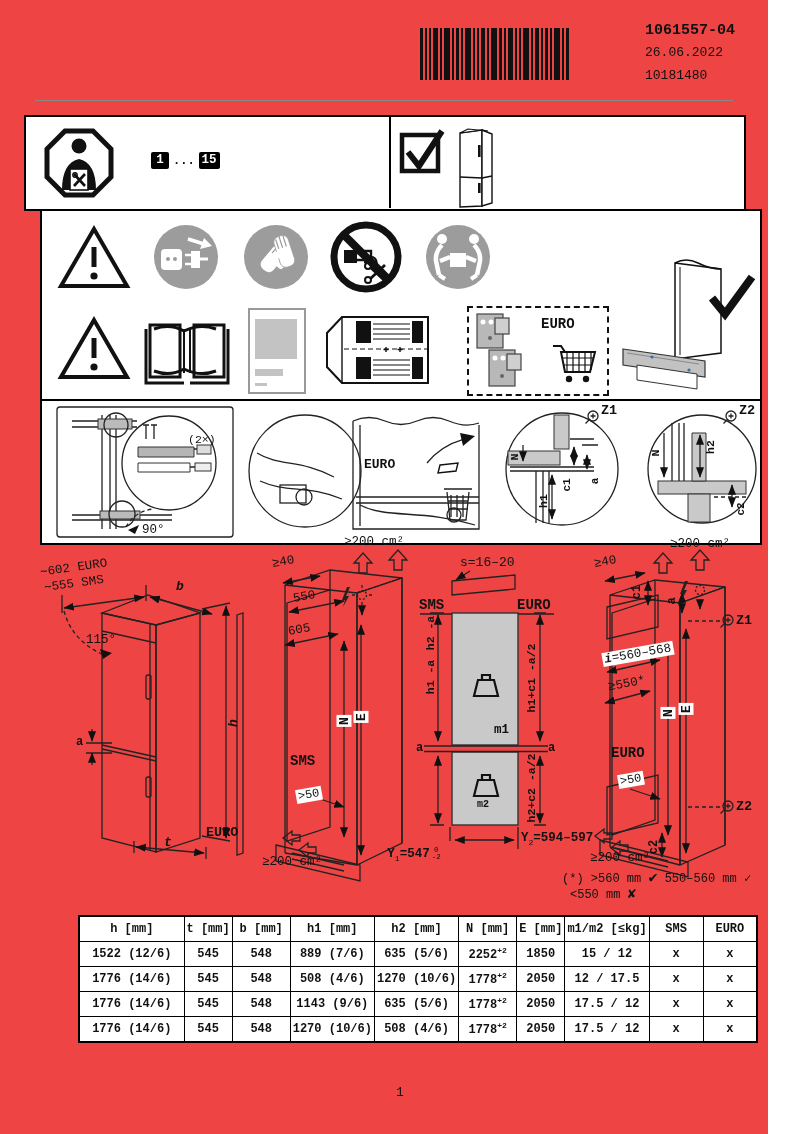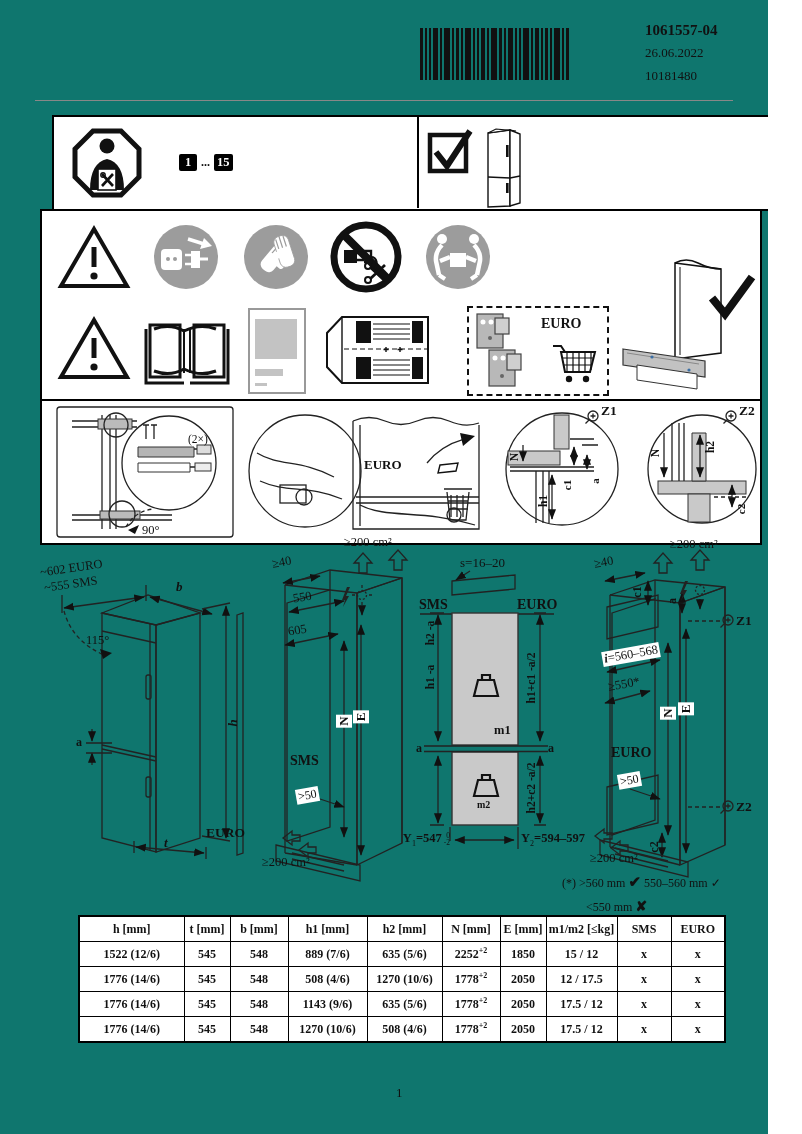--- a/index.html
+++ b/index.html
@@ -1,17 +1,17 @@
 <!DOCTYPE html>
 <html><head>
 <meta charset="utf-8">
 <style>
   html,body{margin:0;padding:0;background:#fff;}
-  .page{position:relative;width:768px;height:1134px;background:#0f766e;overflow:hidden;
-        font-family:Liberation Serif, serif;color:#111;}
+  .page{position:relative;width:768px;height:1134px;background:#ef4444;overflow:hidden;
+        font-family:Liberation Mono, monospace;color:#111;}
   .abs{position:absolute;}
   .lbl{position:absolute;white-space:nowrap;color:#111;font-size:12px;}
   .b{font-weight:bold;}
   .it{font-style:italic;}
   .rot{transform:translate(-50%,-50%) rotate(-90deg);}
   .sl{transform:rotate(-10deg);}
   .sl8{transform:rotate(-8deg);}
   .bgw{background:#fff;padding:0 2px;}
   .box{position:absolute;border:2.5px solid #000;box-sizing:border-box;background:#fff;}
   .rule{position:absolute;left:35px;right:35px;height:0;border-top:1.2px solid #888;}
@@ -21,21 +21,21 @@
          font-size:12.5px;line-height:17px;text-align:center;border-radius:2px;
          padding:0 3px;min-width:12px;vertical-align:middle;}
   .dots{font-weight:bold;font-size:12px;vertical-align:middle;margin:0 4px;}
   table.spec{position:absolute;left:78px;top:915px;border-collapse:collapse;table-layout:fixed;
        font-size:12px;font-weight:bold;text-align:center;background:#fff;}
   table.spec th,table.spec td{border:1.6px solid #000;height:24px;padding:0 2px;
        font-weight:bold;font-size:12px;white-space:nowrap;overflow:hidden;}
   table.spec sup{font-size:8px;}
   .tolstack{display:inline-flex;flex-direction:column;font-size:7.5px;line-height:7px;
        vertical-align:middle;margin-left:2px;font-weight:normal;}
-  .fnote{position:absolute;left:562px;top:871px;width:215px;font-size:12px;line-height:23px;}
+  .fnote{position:absolute;left:562px;top:871px;width:215px;font-size:12px;line-height:15px;}
   .chk{font-size:15px;font-weight:bold;}
   .chk2{font-size:12px;}
   .cross{font-size:14px;font-weight:bold;}
 </style>
 </head>
 <body>
 
 <div class="page">
 
   <svg class="abs" style="left:420px;top:28px" width="152" height="52" viewBox="0 0 152 52">
@@ -69,21 +69,21 @@
         <rect x="134" y="0" width="6" height="52"></rect>
       <rect x="142" y="0" width="2" height="52"></rect>
         <rect x="146" y="0" width="3" height="52"></rect>
     </g>
   </svg>
   <div class="lbl b" style="left:645px;top:22px;font-size:15px">1061557-04</div>
   <div class="lbl" style="left:645px;top:45px;font-size:13px">26.06.2022</div>
   <div class="lbl" style="left:645px;top:68px;font-size:13px">10181480</div>
   <div class="rule" style="top:100px"></div>
 
-  <div class="box" style="left:52px;top:115px;width:722px;height:96px">
+  <div class="box" style="left:24px;top:115px;width:722px;height:96px">
     <div class="abs" style="left:363px;top:0;width:0;height:91px;border-left:2.5px solid #000"></div>
     <svg class="abs" style="left:18px;top:11px" width="70" height="70" viewBox="0 0 70 70">
       <polygon points="21,3 49,3 67,21 67,49 49,67 21,67 3,49 3,21" fill="#fff" stroke="#111" stroke-width="5"></polygon>
       <circle cx="35" cy="18" r="7.5" fill="#111"></circle>
       <path d="M18,62 C18,44 24,33 35,31 C46,33 52,44 52,62 Z" fill="#111"></path>
       <rect x="26" y="41" width="18" height="21" fill="#fff" stroke="#111" stroke-width="1.6"></rect>
       <path d="M30,58 L41,46 M30,46 L41,58" stroke="#111" stroke-width="2.6" fill="none"></path>
       <circle cx="31" cy="47" r="2.2" fill="none" stroke="#111" stroke-width="1.4"></circle>
     </svg>
     <div class="abs" style="left:125px;top:35px">
@@ -440,21 +440,21 @@
     <div class="lbl b" style="left:419px;top:62px;font-size:14px">SMS</div>
     <div class="lbl b" style="left:517px;top:62px;font-size:14px">EURO</div>
     <div class="lbl b rot" style="left:430px;top:98px;font-size:11.5px">h2 -a</div>
     <div class="lbl b rot" style="left:430px;top:142px;font-size:11.5px">h1 -a</div>
     <div class="lbl b rot" style="left:531px;top:143px;font-size:11.5px">h1+c1 -a/2</div>
     <div class="lbl b rot" style="left:531px;top:253px;font-size:11.5px">h2+c2 -a/2</div>
     <div class="lbl b" style="left:494px;top:188px;font-size:12.5px">m1</div>
     <div class="lbl b" style="left:477px;top:264px;font-size:10px">m2</div>
     <div class="lbl b" style="left:416px;top:206px;font-size:12px">a</div>
     <div class="lbl b" style="left:548px;top:206px;font-size:12px">a</div>
-    <div class="lbl" style="left:378px;top:296px;width:72px;text-align:right;font-size:12.5px">
+    <div class="lbl" style="left:378px;top:312px;width:72px;text-align:center;font-size:12.5px">
       <span class="b">Y</span><sub style="font-size:8px">1</sub><span class="b">=547</span><span class="tolstack">
           <span>0</span>
           <span>-2</span>
         </span>
     </div>
     <div class="lbl" style="left:521px;top:296px;font-size:12.5px">
       <span class="b">Y</span><sub style="font-size:8px">2</sub><span class="b">=594–597</span>
     </div>
 
     <div class="lbl" style="left:670px;top:2px;font-size:12.5px">≥200 cm²</div>
@@ -476,21 +476,21 @@
   </div>
 
   <div class="fnote">
     <div>
       <span>(*)</span>
       <span>&gt;560 mm</span>
       <span class="chk">✔</span>
       <span>550–560 mm</span>
       <span class="chk2">✓</span>
     </div>
-    <div style="margin-left:24px">
+    <div style="margin-left:8px">
       <span>&lt;550 mm</span>
       <span class="cross">✘</span>
     </div>
   </div>
 
   <table class="spec" style="border:2px solid #000">
     <colgroup>
       <col style="width:105px">
         <col style="width:46px">
         <col style="width:58px">

